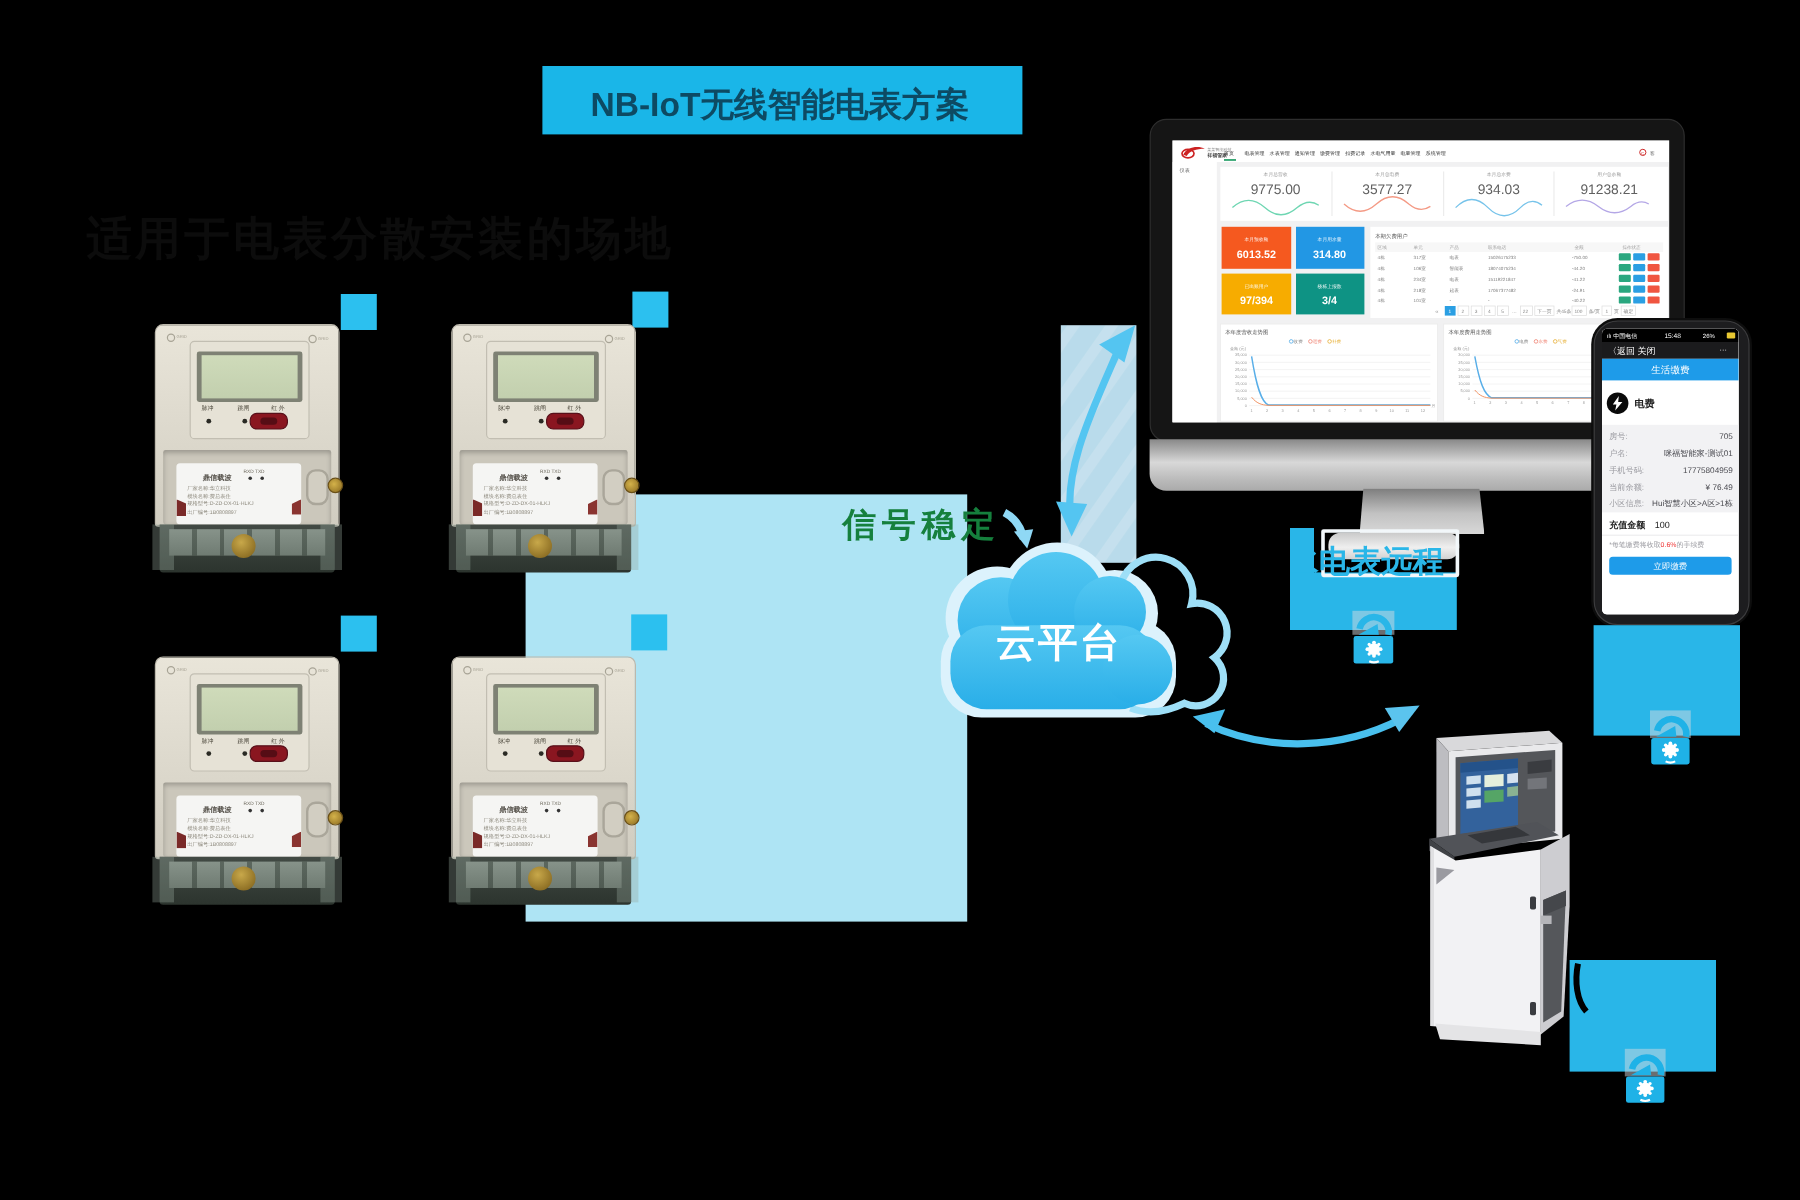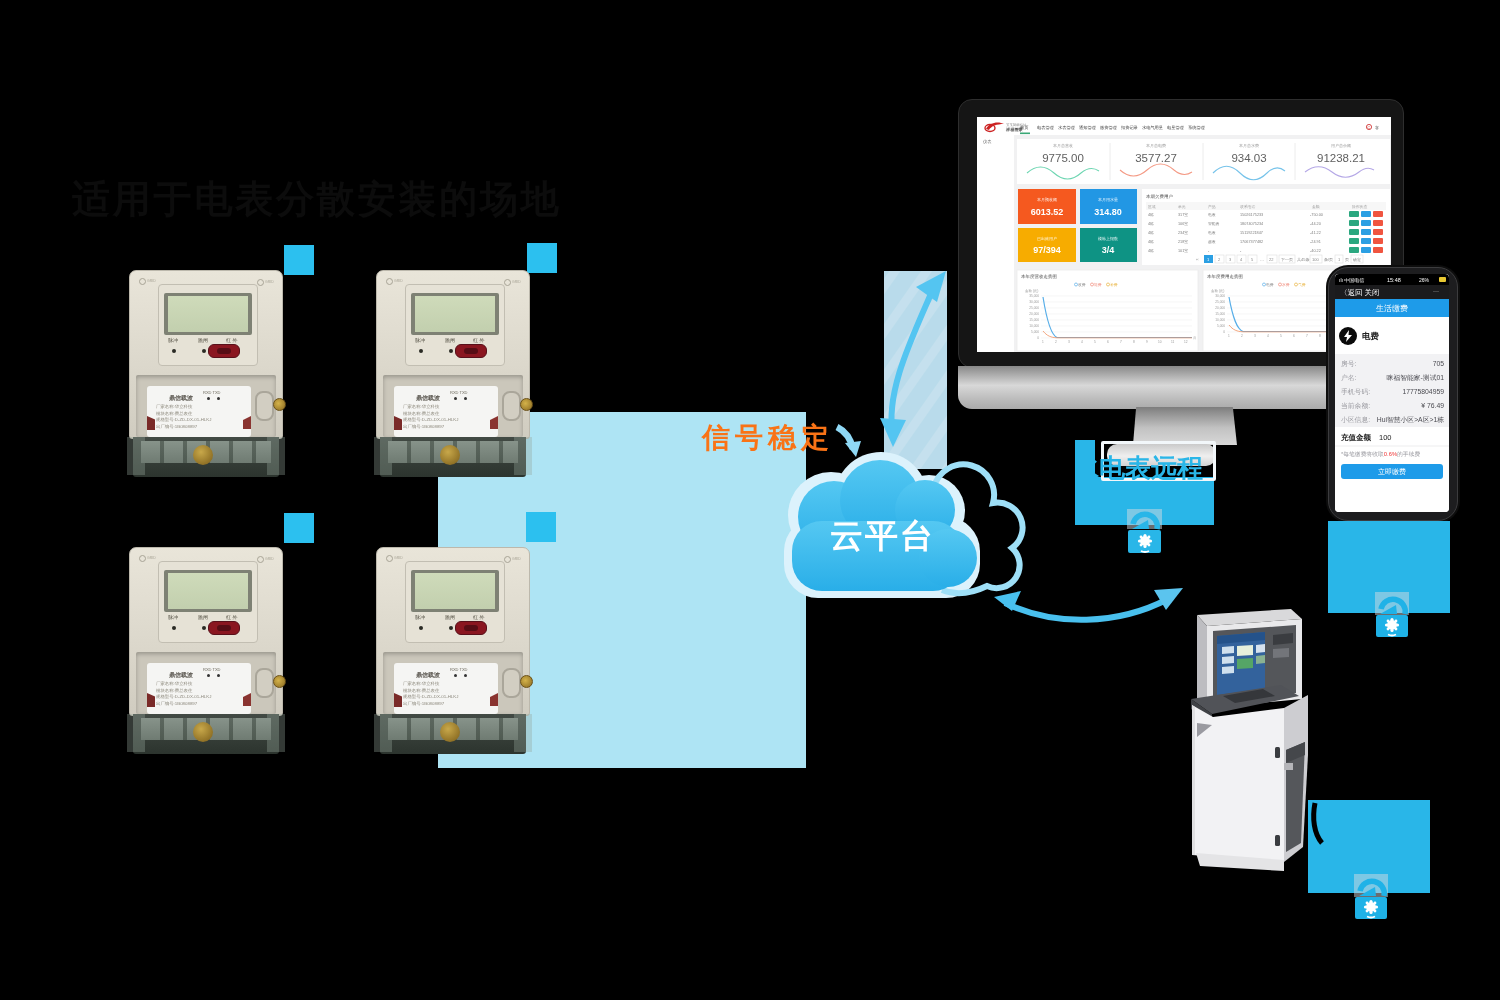--- a/index.html
+++ b/index.html
@@ -32,21 +32,21 @@
   .m-wedgeL{position:absolute;left:0px;top:30px;width:8px;height:14px;background:#7a2a28;clip-path:polygon(0 0,100% 25%,100% 100%,0 100%);}
   .m-wedgeR{position:absolute;right:0px;top:30px;width:8px;height:13px;background:#8a3430;clip-path:polygon(0 30%,100% 0,100% 100%,0 100%);}
   .m-caps{position:absolute;left:119px;top:16px;width:15px;height:26px;background:#d2cec2;border:2px solid #aaa69a;border-radius:8px;}
   .m-screwR{position:absolute;left:137px;top:23px;width:11px;height:11px;background:radial-gradient(circle at 40% 40%,#d4b24a,#8a6a20);border-radius:50%;border:1px solid #6a5018;}
   .m-term{position:absolute;left:4px;top:167px;width:146px;height:40px;background:linear-gradient(180deg,#424a44,#2c342e);border-radius:0 0 3px 3px;}
   .m-termin{position:absolute;left:8px;top:4px;width:130px;height:22px;background:repeating-linear-gradient(90deg,rgba(0,0,0,0) 0 19px,rgba(40,50,42,0.45) 19px 23px),linear-gradient(180deg,#87938a,#6f7b72);}
   .m-brass{position:absolute;left:60px;top:8px;width:20px;height:20px;background:radial-gradient(circle at 40% 35%,#c8a84a,#7a5c18);border-radius:50%;}
   .m-glassL{position:absolute;left:-6px;top:0px;width:18px;height:38px;background:rgba(150,165,155,.35);}
   .m-glassR{position:absolute;right:-6px;top:0px;width:18px;height:38px;background:rgba(150,165,155,.35);}
   
-  #sig{left:702px;top:419px;font-size:28px;font-weight:bold;color:#f97316;letter-spacing:5px;}
+  #sig{left:702px;top:419px;font-size:28px;font-weight:bold;color:#15803d;letter-spacing:5px;}
   
   #mon-frame{left:958px;top:99px;width:444px;height:267px;background:#151515;border-radius:14px;border:1px solid #2e2e2e;}
   #mon-screen{left:977px;top:117px;width:414px;height:235px;background:#fff;overflow:hidden;}
   #mon-chin{left:958px;top:366px;width:444px;height:43px;background:linear-gradient(180deg,#888888,#d8d8d8 45%,#b9b9b9 80%,#aaaaaa);border-radius:0 0 14px 14px;}
   #mon-neck{left:1133px;top:407px;width:104px;height:38px;background:linear-gradient(180deg,#7d7d7d,#c2c2c2 55%,#d8d8d8);clip-path:polygon(3% 0,96% 0,100% 100%,0 100%);}
   #mon-base{left:1107px;top:444px;width:109px;height:22px;background:linear-gradient(180deg,#cacaca,#efefef 55%,#d2d2d2);border-radius:10px;}
   
   #phone{left:1328px;top:267px;width:128px;height:252px;background:#1d1d1f;border-radius:20px;border:1px solid #3c3c3e;box-shadow:0 0 0 2px #0d0d0d;}
   #pscreen{left:1335px;top:274px;width:114px;height:238px;background:#fff;overflow:hidden;border-radius:4px;}
   
@@ -54,20 +54,23 @@
   #rectA-b{left:1075px;top:477px;width:139px;height:48px;background:#29b6e8;}
   #boxA{left:1101px;top:441px;width:109px;height:34px;border:3px solid #f2f7fa;border-radius:2px;background:transparent;}
   #sdy{left:1092px;top:451px;width:117px;height:29px;overflow:hidden;font-size:26px;font-weight:bold;color:#29b6e8;letter-spacing:0px;}
   #rectB{left:1328px;top:521px;width:122px;height:92px;background:#29b6e8;}
   #rectC{left:1308px;top:800px;width:122px;height:93px;background:#29b6e8;}
 </style>
 </head>
 <body>
 <div id="stage">
 
+  <div class="abs" id="banner">
+      <span>NB-IoT无线智能电表方案</span>
+    </div>
   <div class="abs" id="title">适用于电表分散安装的场地</div>
 
   <div class="abs" id="bigpanel"></div>
 
   <div class="abs sq" style="left:284px;top:245px;"></div>
   <div class="abs sq" style="left:527px;top:243px;"></div>
   <div class="abs sq" style="left:284px;top:513px;"></div>
   <div class="abs sq" style="left:526px;top:512px;"></div>
 
   <div class="abs meter" style="left:129px;top:270px;" id="meter1">

